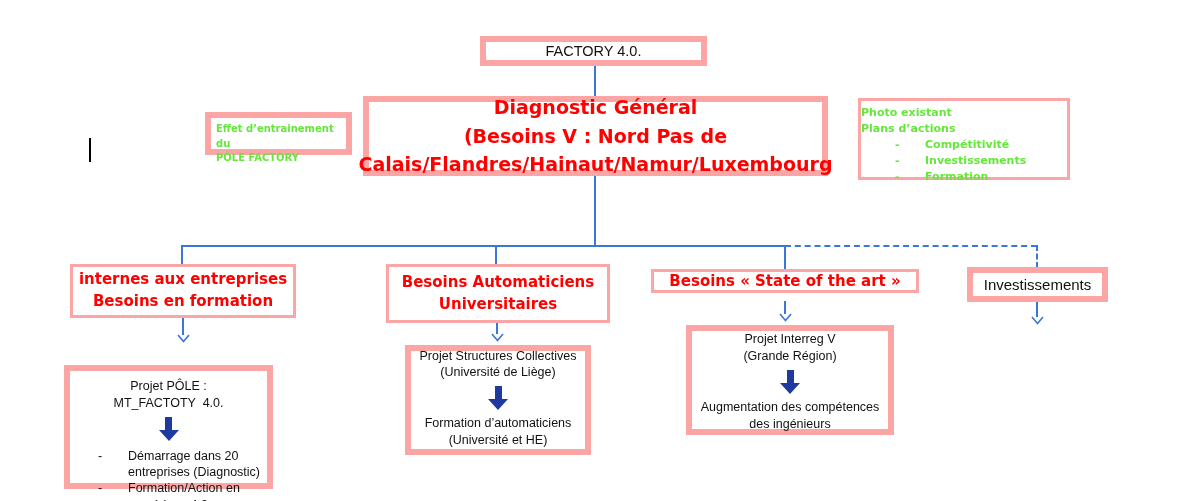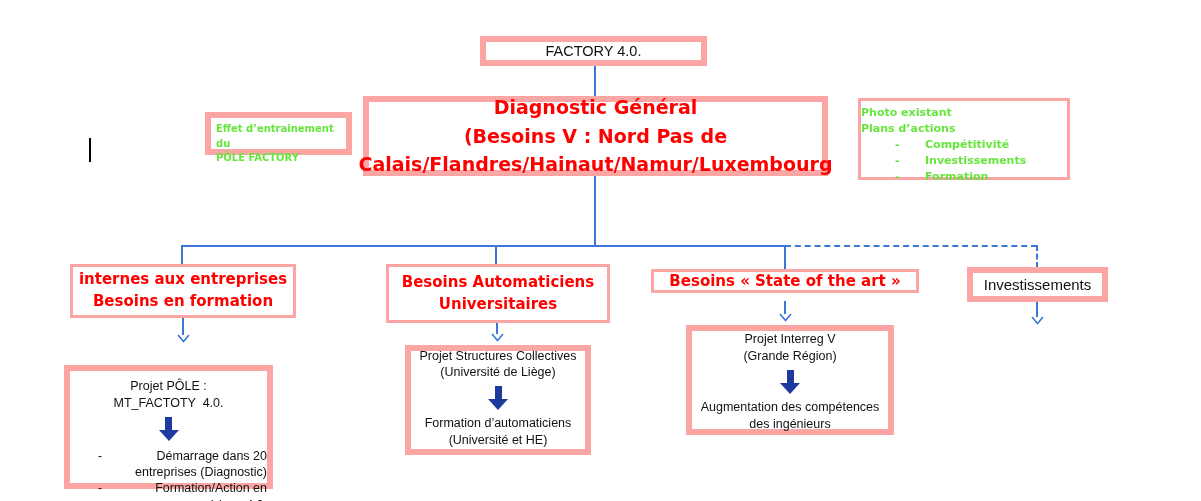--- a/index.html
+++ b/index.html
@@ -33,21 +33,21 @@
   .block-arrow{display:flex;flex-direction:column;align-items:center;margin:5px 0;}
   .block-arrow .shaft{width:7px;height:13px;background:#1F3A9E;}
   .block-arrow .head{width:0;height:0;border-left:10px solid transparent;border-right:10px solid transparent;border-top:11px solid #1F3A9E;}
   .note{align-items:flex-start;justify-content:flex-start;text-align:left;line-height:1.45;}
   .g-row{display:flex;padding-left:34px;}
   .g-dash{width:30px;flex:none;}
   .c-text{font-size:12.5px;line-height:1.35;}
   .c1-bullets{width:100%;box-sizing:border-box;text-align:left;font-size:12.5px;line-height:1.3;margin-top:2px;}
   .b-row{display:flex;}
   .b-dash{width:30px;flex:none;padding-left:28px;box-sizing:content-box;}
-  .b-text{width:146px;text-align:right;}
+  .b-text{width:146px;}
   .cursor-mark{position:absolute;width:2px;height:24px;background:#000;}
 </style>
 </head>
 <body>
 
 <div class="canvas">
 
   <div class="vline" style="left:594px;top:66px;height:30px;"></div>
   <div class="vline" style="left:594px;top:176px;height:69px;"></div>
   <div class="hline" style="left:181px;top:245px;width:605px;"></div>

